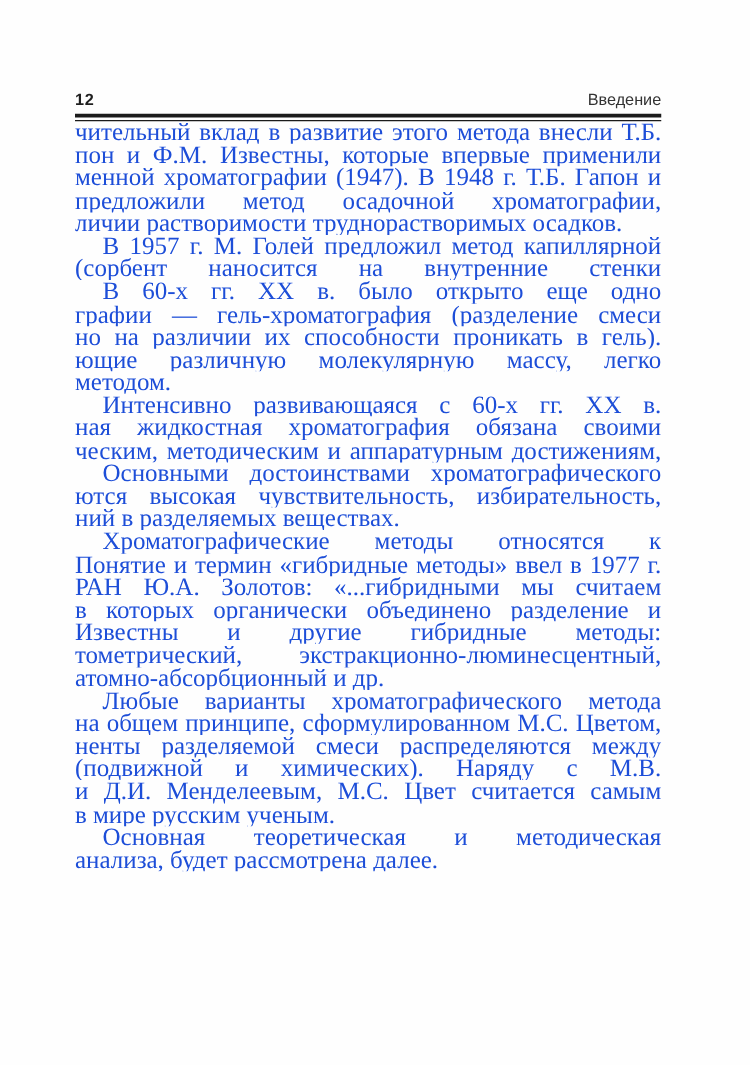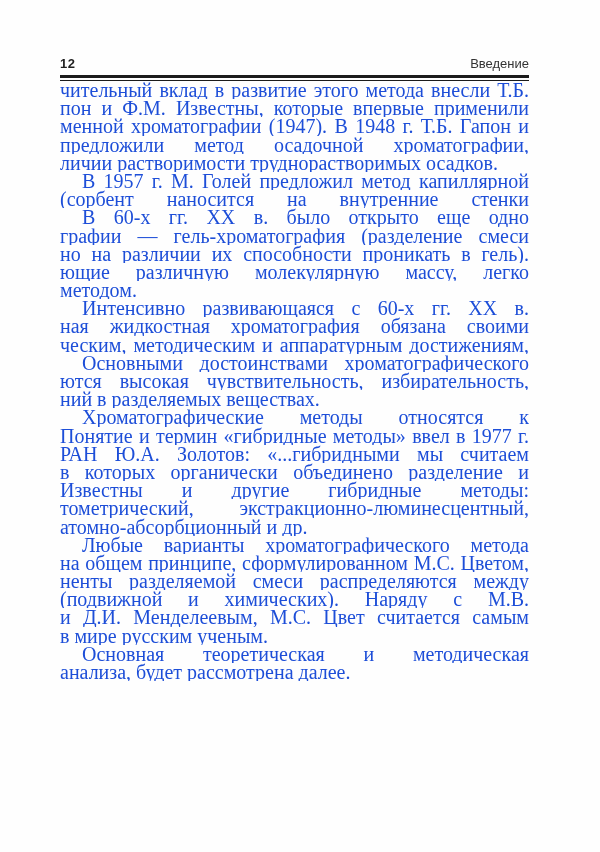--- a/index.html
+++ b/index.html
@@ -6,21 +6,21 @@
     margin: 0;
     padding: 0;
     width: 600px;
     height: 852px;
     background: #fefefe;
     overflow: hidden;
   }
   .page {
     position: absolute;
     left: 60px;
-    top: 0;
+    top: 16px;
     width: 469px;
     font-family: "Liberation Serif", serif;
   }
   .header {
     margin-top: 56px;
     display: flex;
     justify-content: space-between;
     align-items: baseline;
     font-family: "Liberation Sans", sans-serif;
     font-size: 13px;

